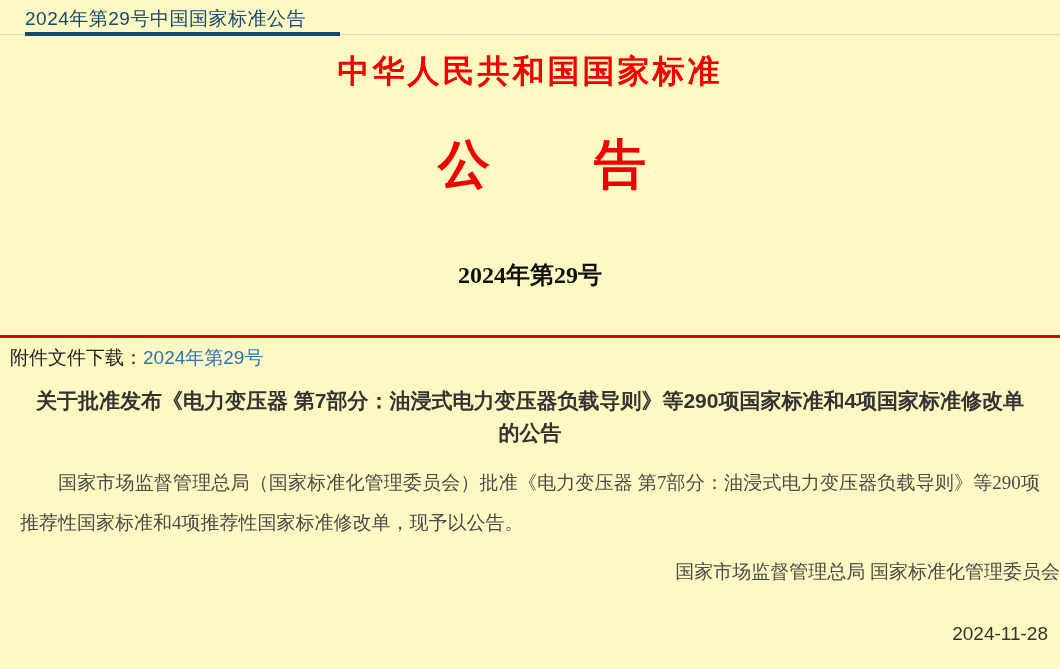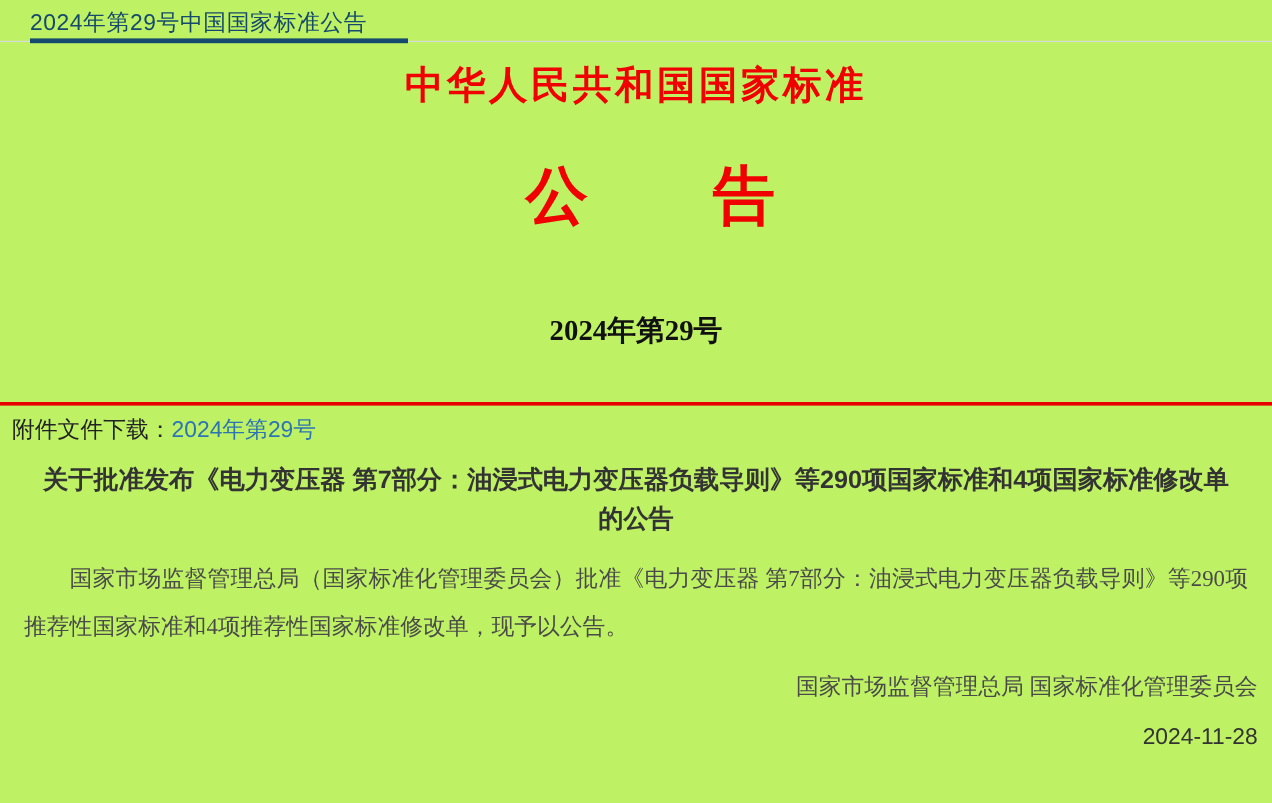--- a/index.html
+++ b/index.html
@@ -4,21 +4,21 @@
 <style>
   html, body {
     margin: 0;
     padding: 0;
     background: #ffffff;
   }
   .page {
     position: relative;
     width: 1060px;
     height: 669px;
-    background: #bef264;
+    background: #fef9c3;
     overflow: hidden;
     font-family: "Liberation Sans", sans-serif;
   }
   
   .tabbar {
     position: relative;
     height: 34px;
     border-bottom: 1px solid #d9d9d9;
   }
   .tab {
@@ -97,28 +97,27 @@
     padding: 0 20px;
     text-indent: 2em;
     text-align: justify;
     font-family: "Liberation Serif", serif;
     font-size: 19px;
     color: #4a4a4a;
     line-height: 40px;
   }
   .signature {
     margin-top: 16px;
-    padding-right: 12px;
     text-align: right;
     font-family: "Liberation Serif", serif;
     font-size: 19px;
     color: #4a4a4a;
   }
   .date {
-    margin-top: 19px;
+    margin-top: 38px;
     padding-right: 12px;
     text-align: right;
     font-size: 19px;
     color: #333333;
     padding-left: 46px;
   }
 </style>
 </head>
 <body>
 

